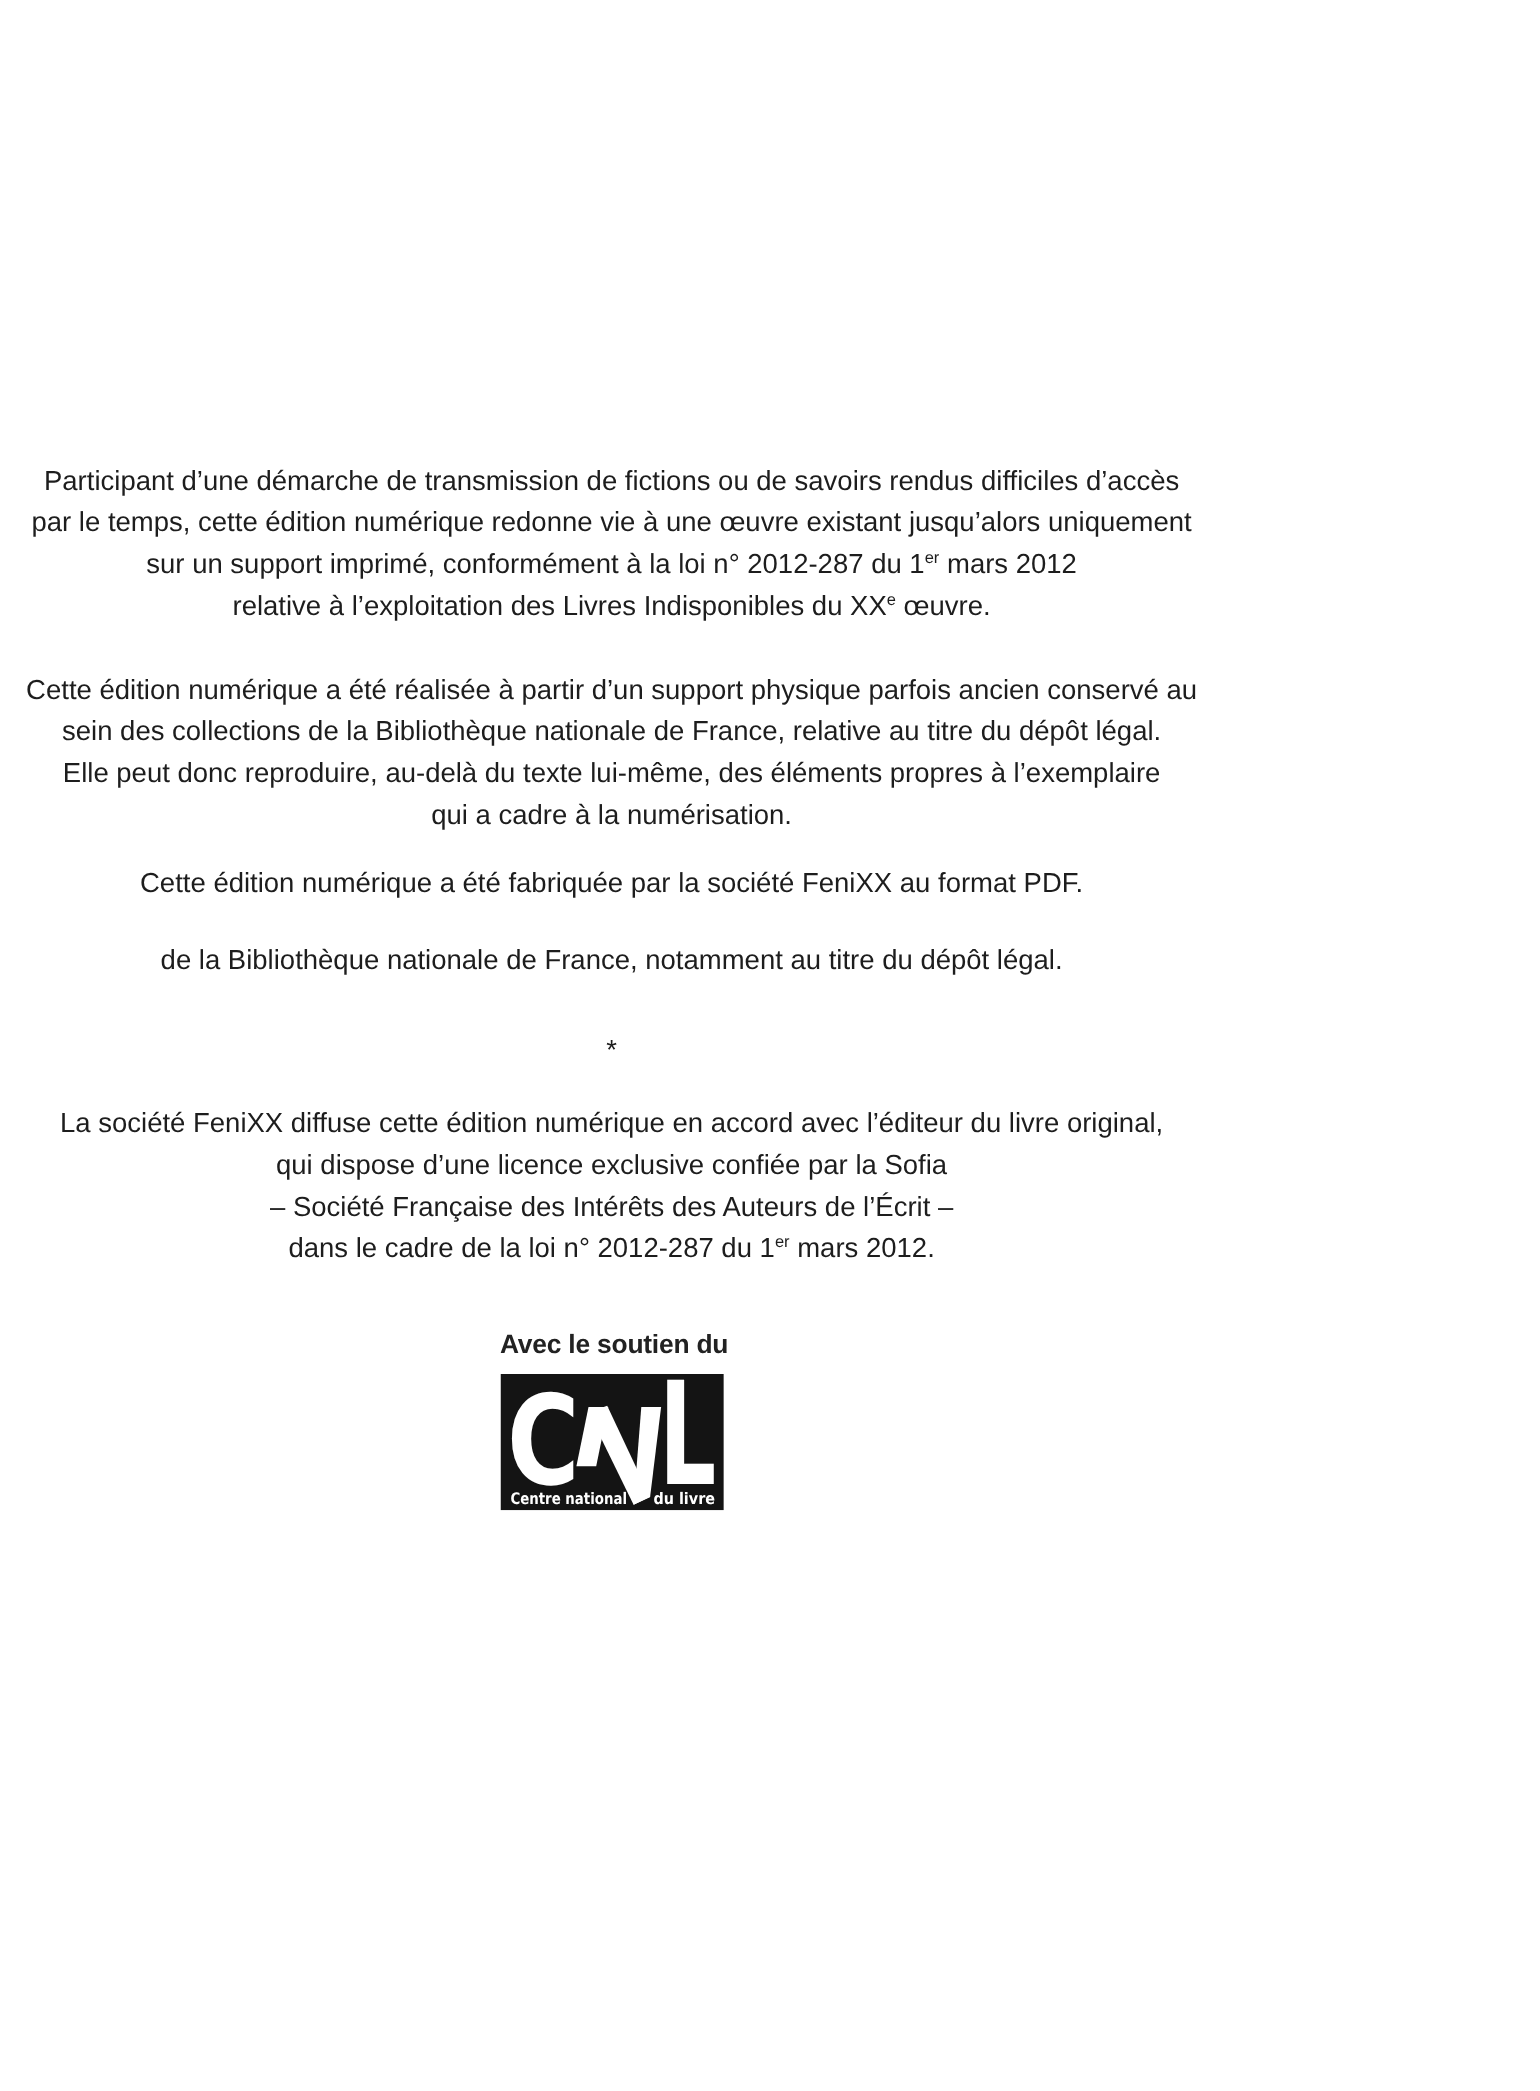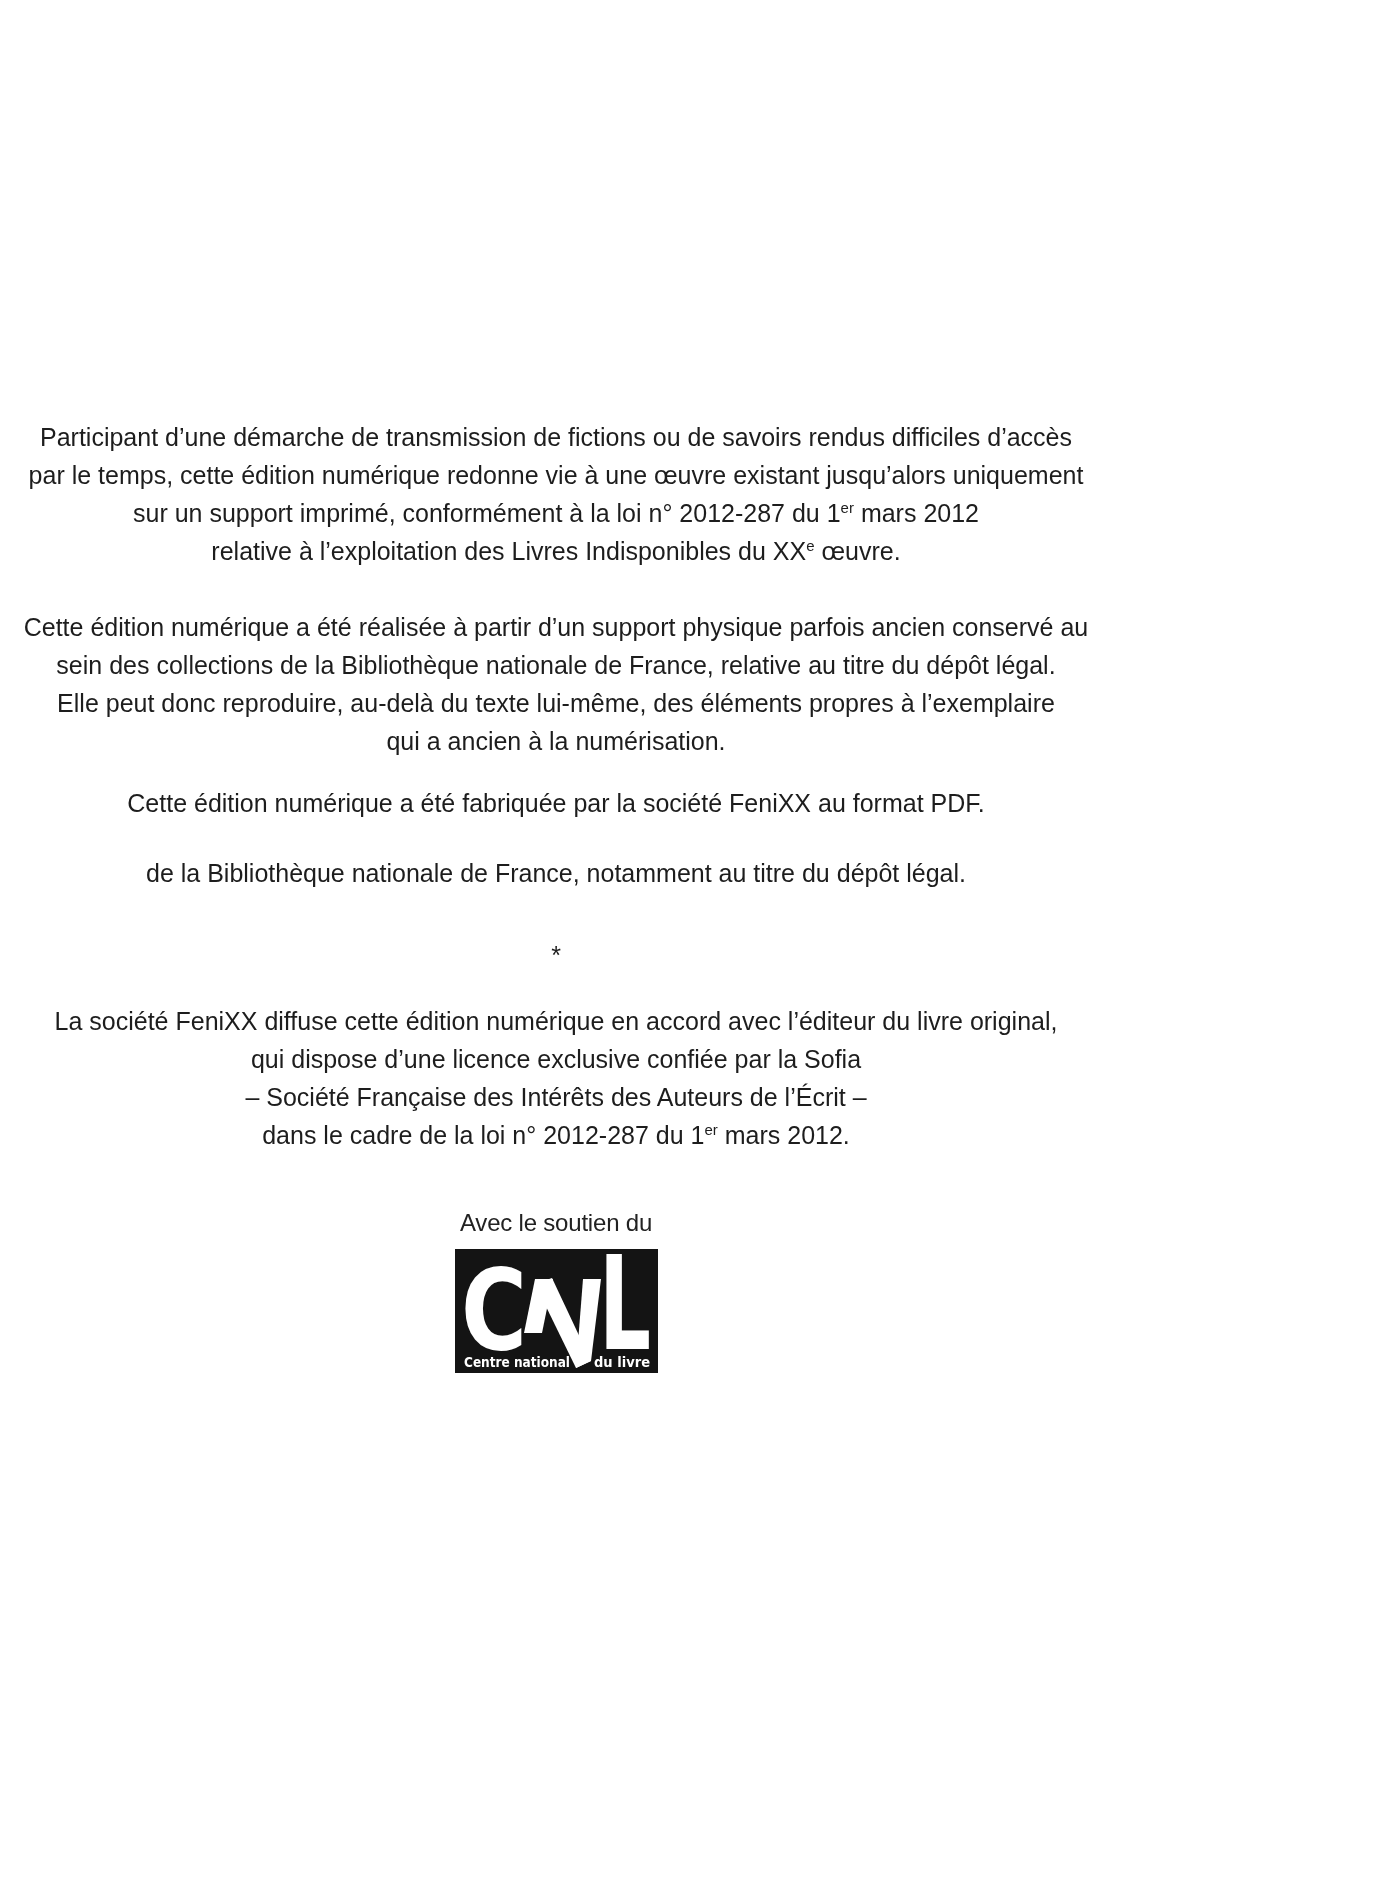--- a/index.html
+++ b/index.html
@@ -26,21 +26,21 @@
   .para.sep{margin-bottom:28px;}
   .para.p5{margin-bottom:54px;}
   .para sup{font-size:60%;line-height:0;vertical-align:super;}
   .support{
     width:203px;
     margin:0 auto;
     text-align:center;
   }
   .caption{
     font-size:24px;
-    font-weight:400;
+    font-weight:700;
     letter-spacing:-0.2px;
     line-height:30px;
     margin-bottom:11px;
     color:#222222;
     white-space:nowrap;
   }
   svg.cnl{display:block;width:203px;height:124px;}
 </style>
 </head>
 <body>
@@ -51,21 +51,21 @@
       <p class="para p1">
         <span class="line"><span>Participant d’une démarche de transmission de fictions ou de savoirs rendus difficiles d’accès</span></span>
         <span class="line"><span>par le temps, cette édition numérique redonne vie à une œuvre existant jusqu’alors uniquement</span></span>
         <span class="line"><span>sur un support imprimé, conformément à la loi n° 2012-287 du 1</span><sup>er</sup><span> mars 2012</span></span>
         <span class="line"><span>relative à l’exploitation des Livres Indisponibles du XX</span><sup>e</sup><span> œuvre.</span></span>
       </p>
       <p class="para p2">
         <span class="line"><span>Cette édition numérique a été réalisée à partir d’un support physique parfois ancien conservé au</span></span>
         <span class="line"><span>sein des collections de la Bibliothèque nationale de France, relative au titre du dépôt légal.</span></span>
         <span class="line"><span>Elle peut donc reproduire, au-delà du texte lui-même, des éléments propres à l’exemplaire</span></span>
-        <span class="line"><span>qui a ancien à la numérisation.</span></span>
+        <span class="line"><span>qui a cadre à la numérisation.</span></span>
       </p>
       <p class="para p3">
         <span class="line"><span>Cette édition numérique a été fabriquée par la société FeniXX au format PDF.</span></span>
       </p>
       <p class="para p4">
         <span class="line"><span>de la Bibliothèque nationale de France, notamment au titre du dépôt légal.</span></span>
       </p>
       <p class="para sep">
         <span class="line"><span>*</span></span>
       </p>

